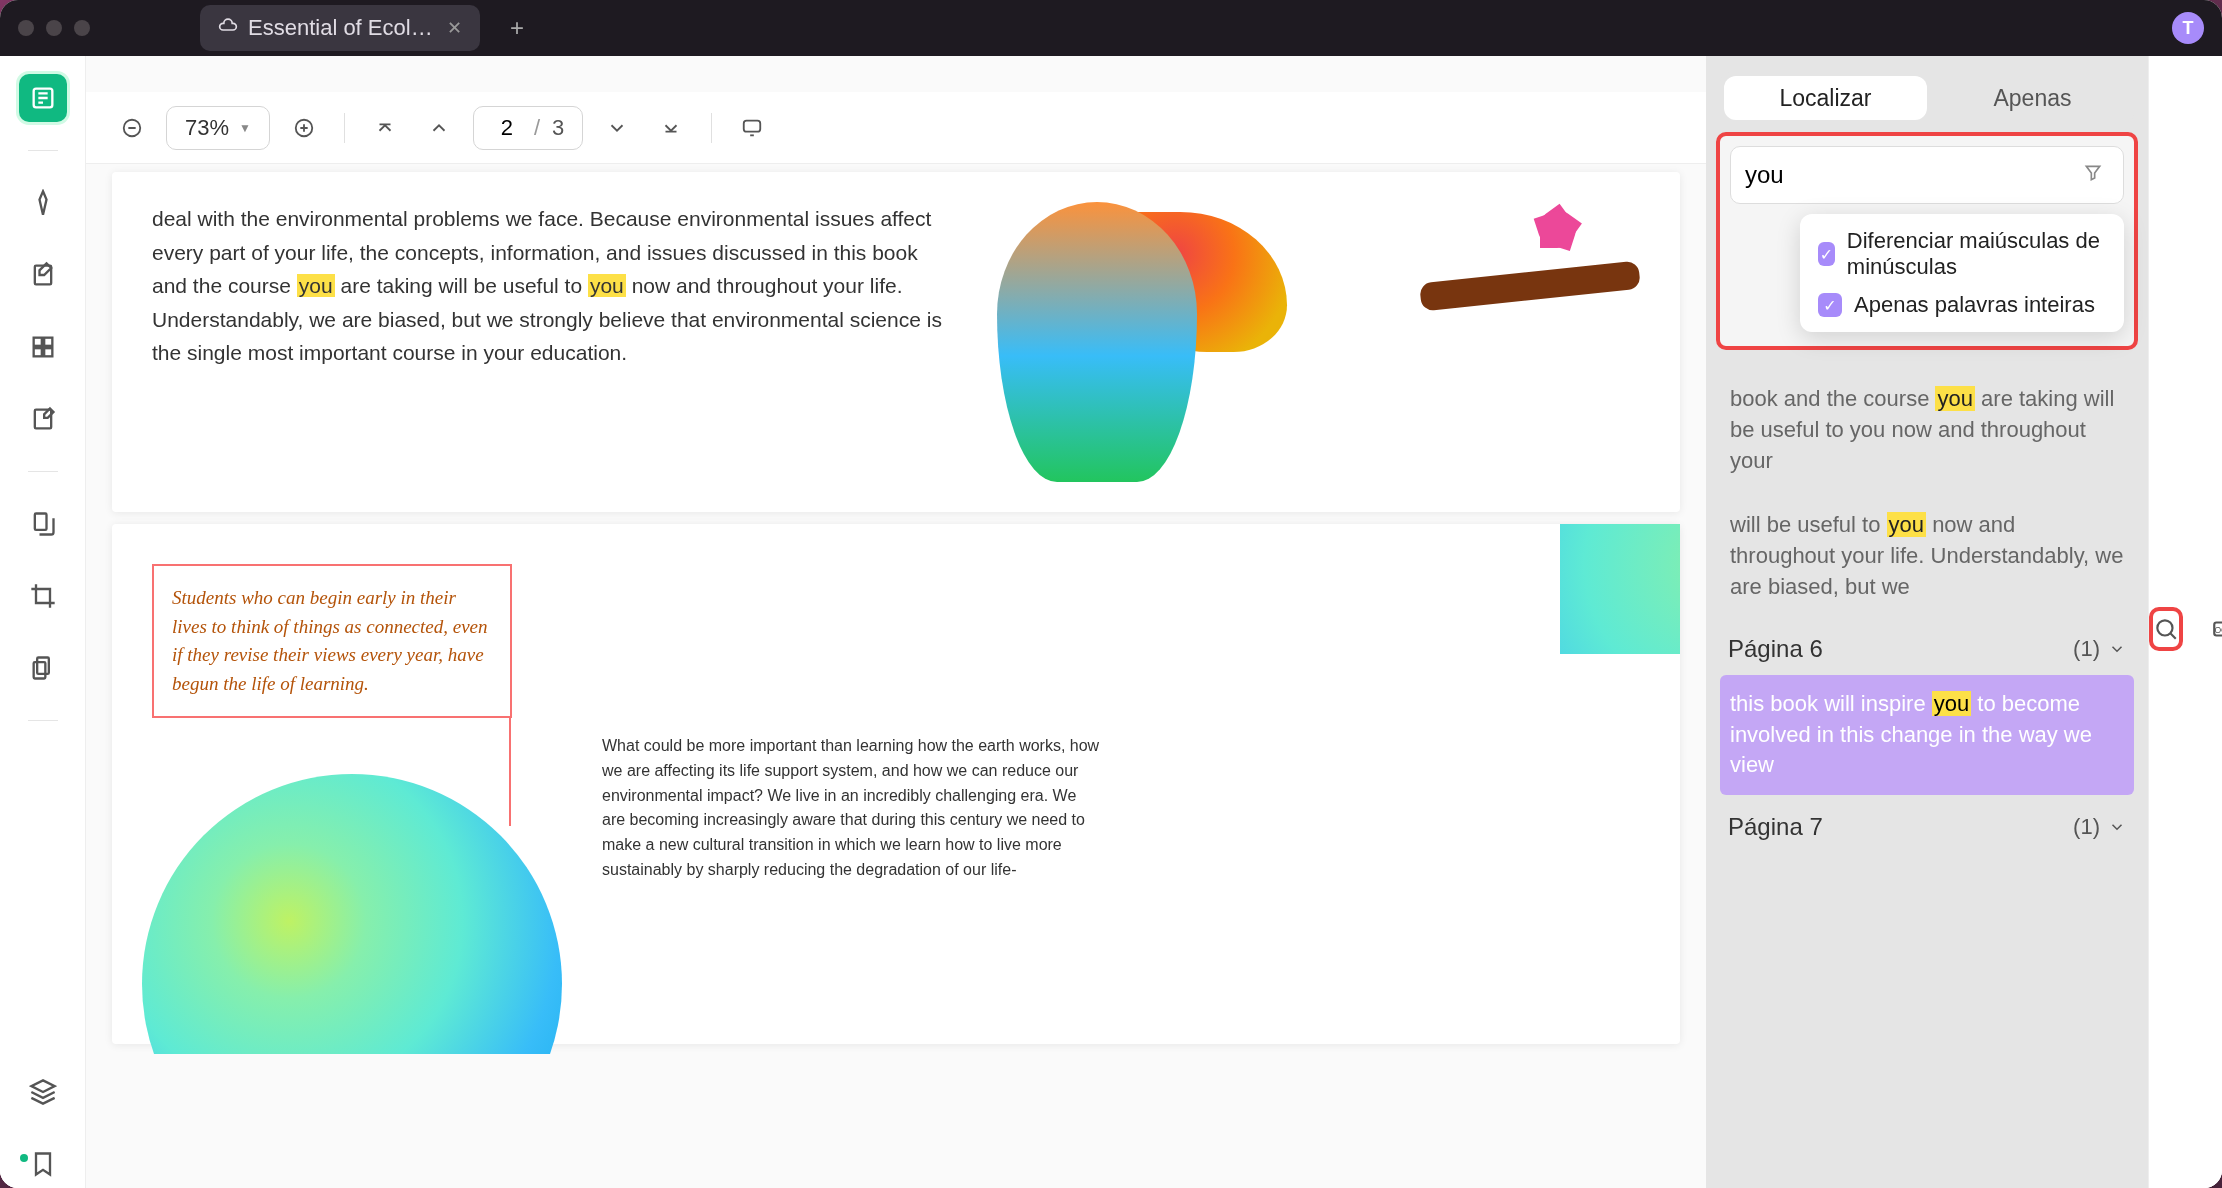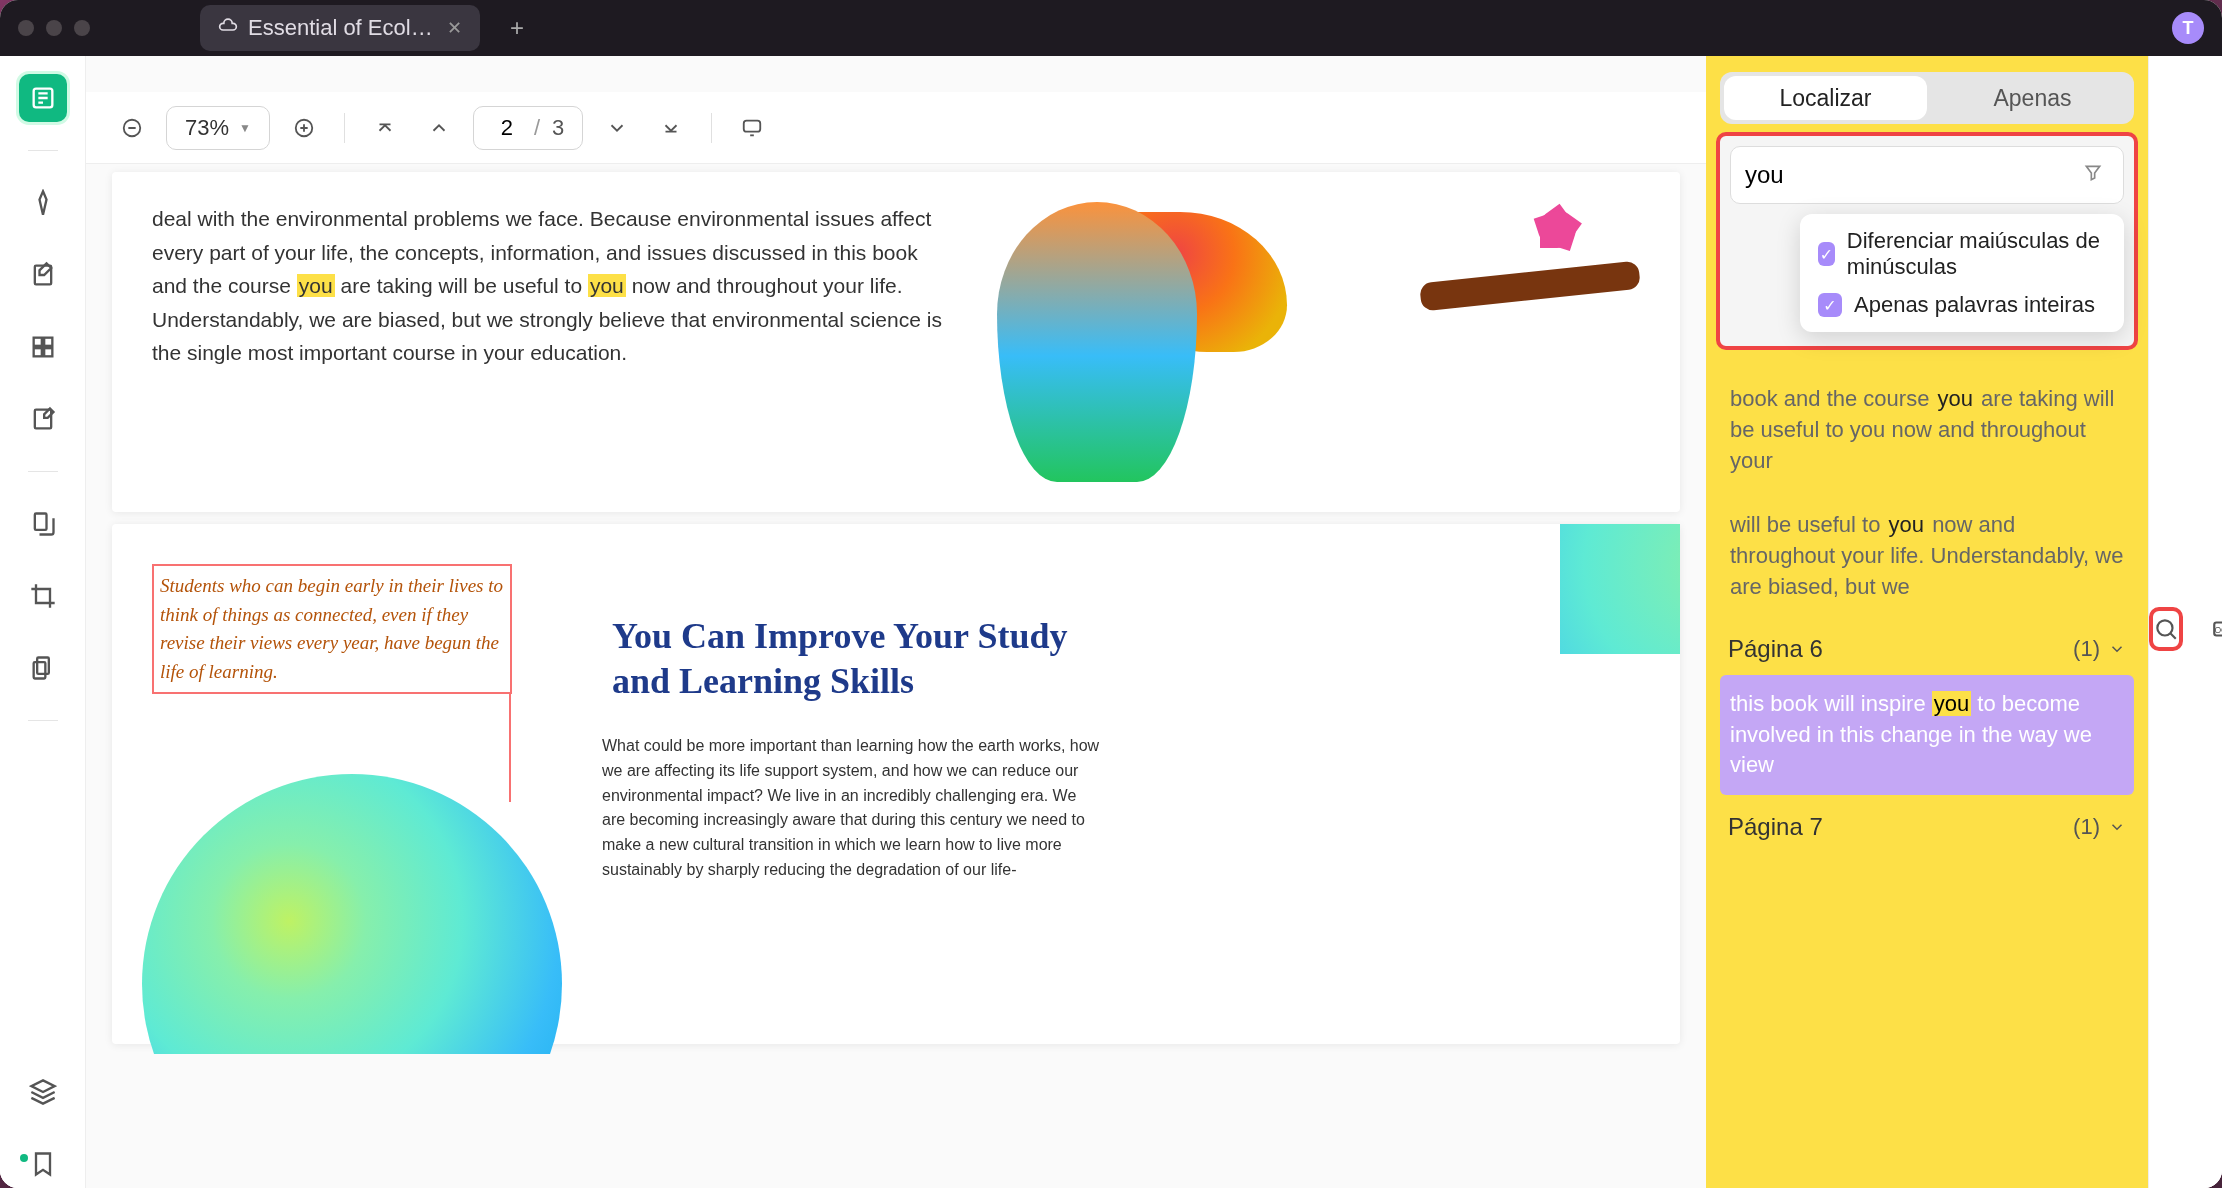--- a/index.html
+++ b/index.html
@@ -40,30 +40,30 @@
 .doc-page1 { display: flex; gap: 30px; }
 .doc-text { flex: 1.2; font-size: 21px; line-height: 1.6; color: #333; }
 .hl { background: #fde047; padding: 0 2px; }
 .doc-parrot { flex: 1; position: relative; }
 .parrot-body { position: absolute; top: 0; left: 20px; width: 200px; height: 280px; background: linear-gradient(180deg, #fb923c 0%, #38bdf8 55%, #22c55e 100%); border-radius: 50% 50% 30% 30% / 40% 40% 60% 60%; }
 .parrot-wing { position: absolute; top: 10px; left: 150px; width: 160px; height: 140px; background: radial-gradient(circle at 30% 30%, #ef4444 0%, #f97316 40%, #eab308 80%); border-radius: 0 80% 40% 60%; }
 .branch { position: absolute; top: 70px; right: 0; width: 220px; height: 28px; background: #78350f; border-radius: 12px; transform: rotate(-6deg); }
 .flower { position: absolute; top: 8px; right: 20px; width: 80px; height: 80px; }
 .petal { position: absolute; width: 34px; height: 38px; background: #ec4899; border-radius: 50% 50% 50% 0; }
 .doc-page2 { min-height: 520px; }
-.quote-box { position: absolute; top: 40px; left: 40px; width: 360px; border: 2px solid #f87171; padding: 6px; font-style: italic; color: #b45309; font-family: Georgia, serif; font-size: 19px; line-height: 1.5; }
+.quote-box { position: absolute; top: 40px; left: 40px; width: 360px; border: 2px solid #f87171; padding: 18px; font-style: italic; color: #b45309; font-family: Georgia, serif; font-size: 19px; line-height: 1.5; }
 .quote-box::after { content: ""; position: absolute; top: 100%; left: 80%; width: 70px; height: 110px; border-right: 2px solid #f87171; }
 .heading2 { position: absolute; top: 90px; left: 500px; width: 500px; font-family: Georgia, serif; font-weight: 700; color: #1e3a8a; font-size: 36px; line-height: 1.25; }
 .para2 { position: absolute; top: 210px; left: 490px; width: 500px; font-size: 16px; line-height: 1.55; color: #333; }
 .globe-wrap { position: absolute; top: 250px; left: 30px; width: 420px; height: 280px; overflow: hidden; }
 .globe { width: 420px; height: 420px; border-radius: 50%; background: radial-gradient(circle at 35% 35%, #bef264 0%, #86efac 20%, #5eead4 45%, #38bdf8 70%, #0ea5e9 100%); }
 .globe-corner { position: absolute; top: 0; right: 0; width: 120px; height: 130px; overflow: hidden; }
 .globe-corner::after { content: ""; position: absolute; top: -200px; right: -200px; width: 400px; height: 400px; border-radius: 50%; background: radial-gradient(circle at 60% 60%, #86efac 0%, #5eead4 40%, #38bdf8 80%); }
 
-.searchpanel { width: 442px; background: #fde047; display: flex; flex-direction: column; padding: 16px 6px 0; }
+.searchpanel { width: 442px; background: #e5e5e5; display: flex; flex-direction: column; padding: 16px 6px 0; }
 .tabsrow { display: flex; background: #e5e5e5; border-radius: 12px; height: 52px; overflow: hidden; margin: 0 8px; }
 .tabbtn { flex: 1; display: flex; align-items: center; justify-content: center; font-size: 23px; color: #555; background: transparent; border: none; }
 .tabbtn.active { background: #fff; color: #222; border-radius: 12px; margin: 4px; }
 .searchbox-wrap { border: 4px solid #ef4444; border-radius: 10px; margin: 8px 4px; padding: 10px 10px 14px; background: #f5f5f5; }
 .searchinput-row { background: #fff; border-radius: 10px; display: flex; align-items: center; padding: 10px 14px; border: 1px solid #ddd; }
 .searchinput { flex: 1; border: none; outline: none; font-size: 24px; }
 .filtericon { color: #888; padding: 6px; border-radius: 6px; }
 .filter-dropdown { background: #fff; margin-top: 10px; border-radius: 12px; box-shadow: 0 6px 24px rgba(0,0,0,0.15); padding: 14px 18px; display: flex; flex-direction: column; gap: 12px; margin-left: 70px; }
 .filter-opt { display: flex; align-items: center; gap: 12px; font-size: 22px; color: #222; }
 .check { width: 24px; height: 24px; border-radius: 6px; background: #a78bfa; color: #fff; display: flex; align-items: center; justify-content: center; font-size: 16px; }
@@ -242,21 +242,20 @@
                 <div class="petal" style="transform:rotate(216deg)"></div>
                 <div class="petal" style="transform:rotate(288deg)"></div>
               </div>
             <div class="parrot-wing"></div>
             <div class="parrot-body"></div>
           </div>
         </div>
         <div class="doc-page doc-page2">
           <div class="globe-corner"></div>
           <div class="quote-box">Students who can begin early in their lives to think of things as connected, even if they revise their views every year, have begun the life of learning.</div>
-          <div class="heading2">You Can Improve Your Study and Learning Skills</div>
           <div class="para2">What could be more important than learning how the earth works, how we are affecting its life support system, and how we can reduce our environmental impact? We live in an incredibly challenging era. We are becoming increasingly aware that during this century we need to make a new cultural transition in which we learn how to live more sustainably by sharply reducing the degradation of our life-</div>
           <div class="globe-wrap">
               <div class="globe"></div>
             </div>
         </div>
       </div>
     </div>
 
     <div class="searchpanel">
       <div class="tabsrow">

